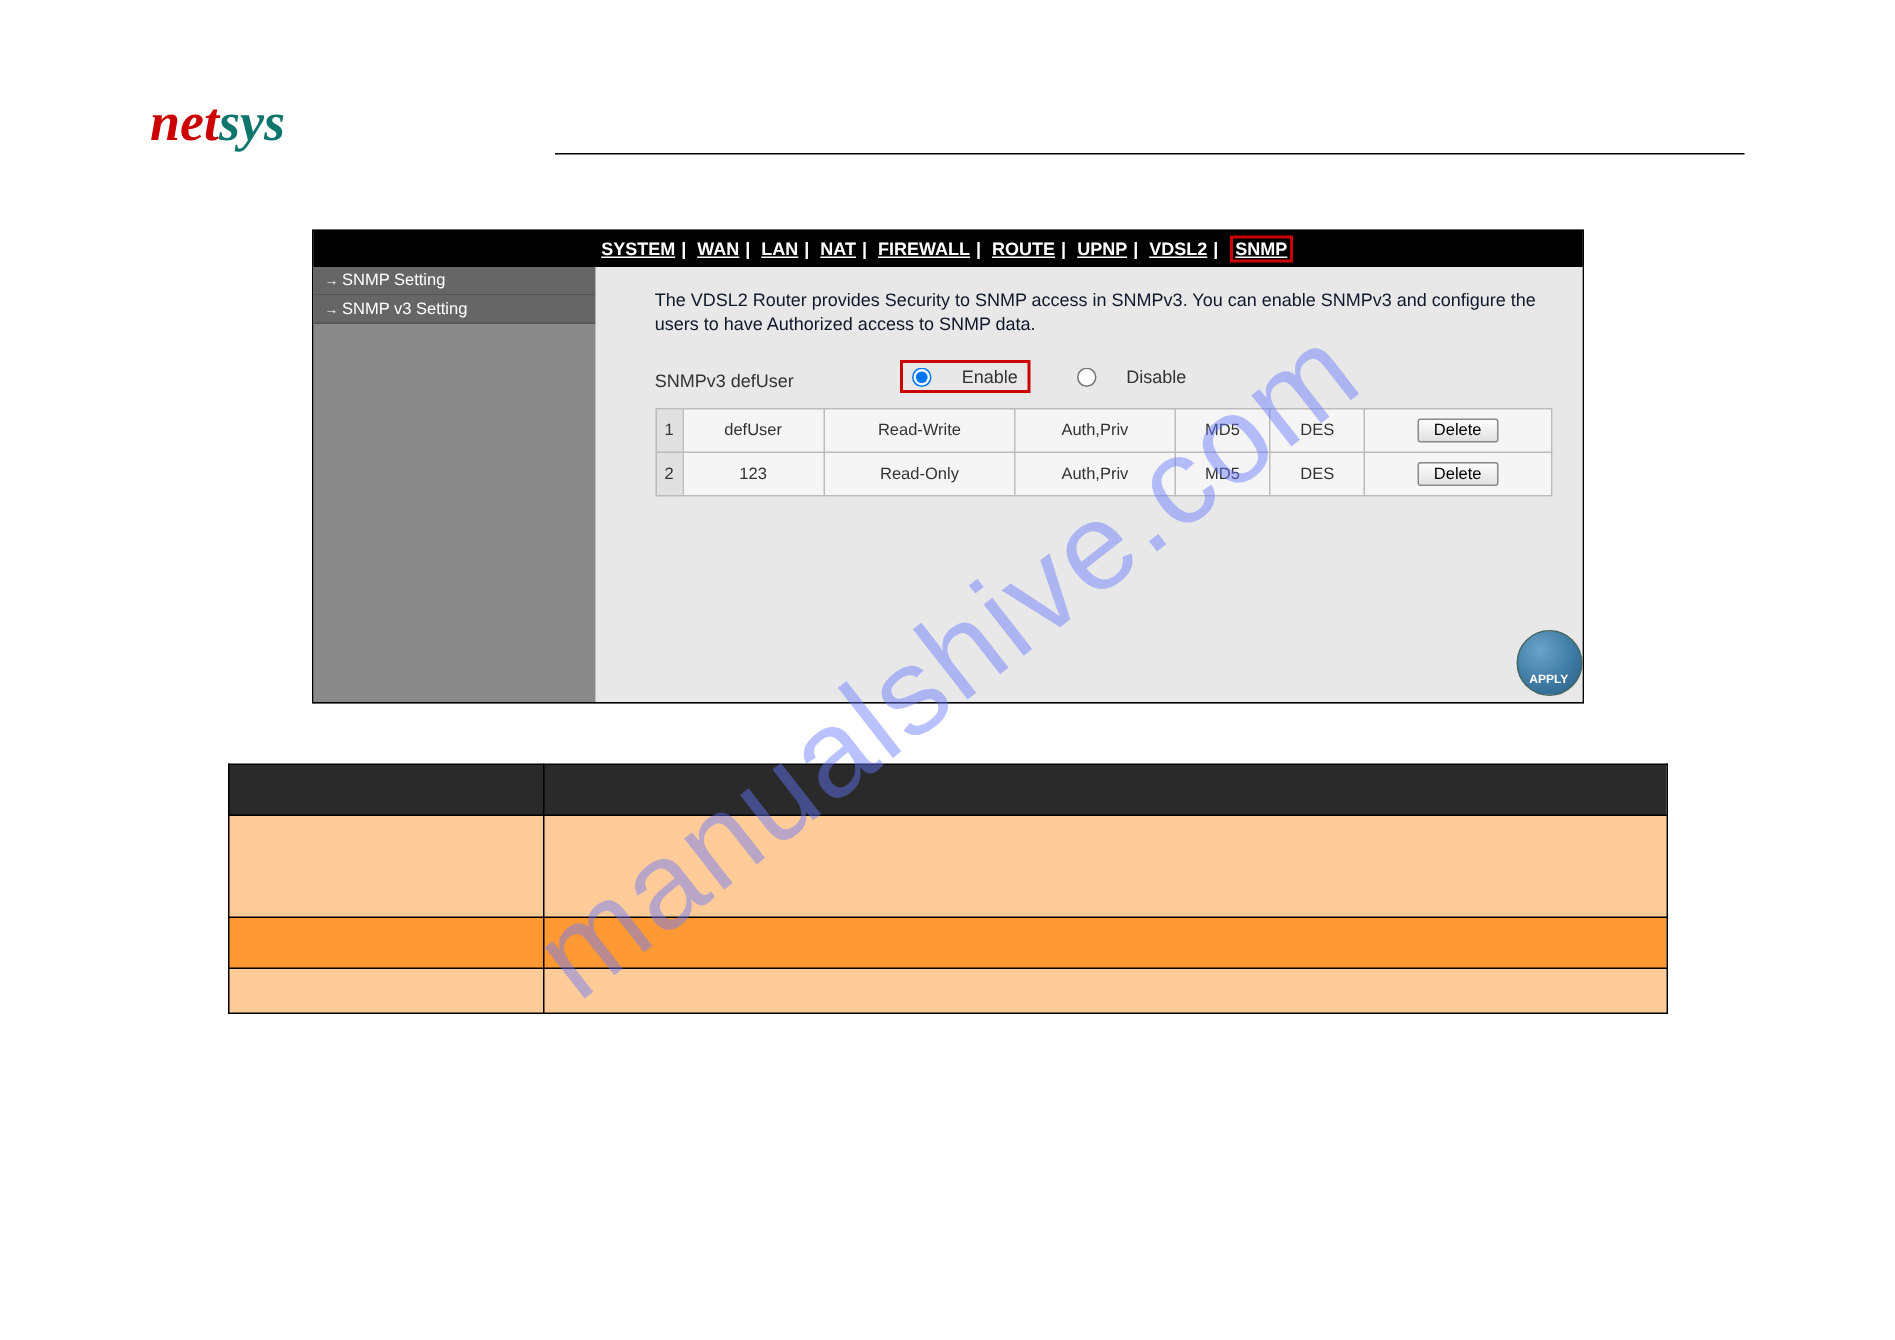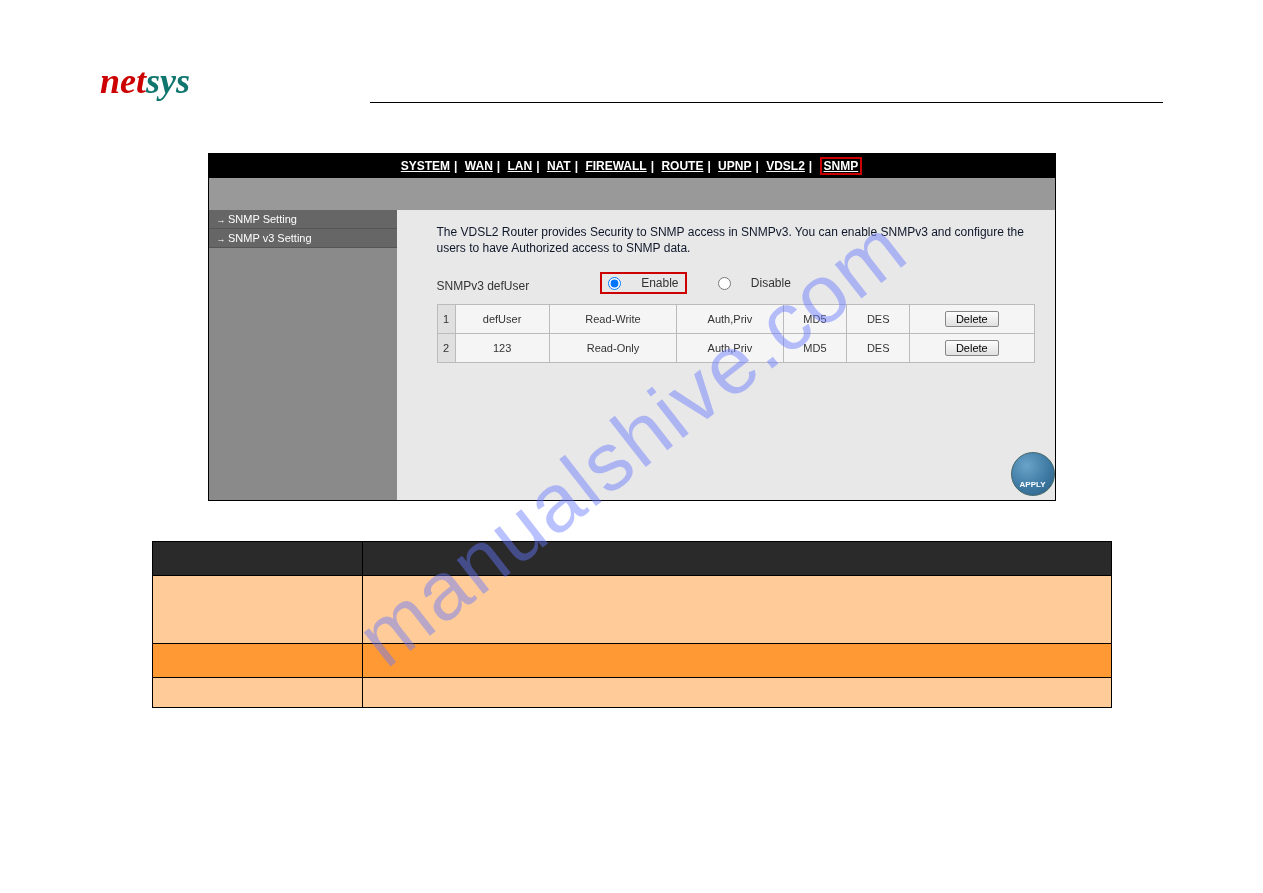--- a/index.html
+++ b/index.html
@@ -47,21 +47,21 @@
     font-size: 12px;
     font-weight: bold;
   }
   .topnav a { color: #fff; text-decoration: underline; cursor: pointer; }
   .topnav .sep { color: #fff; padding: 0 4px; }
   .topnav .snmp-box {
     border: 2px solid #cc0000;
     padding: 0px 2px;
     display: inline-block;
   }
-  .panel-body { display: flex; min-height: 290px; margin-top: 32px; }
+  .panel-body { display: flex; min-height: 290px; }
   .sidebar {
     width: 188px;
     background: #8a8a8a;
     flex-shrink: 0;
   }
   .sidebar .item {
     background: #666;
     color: #fff;
     font-size: 11px;
     padding: 3px 8px;

